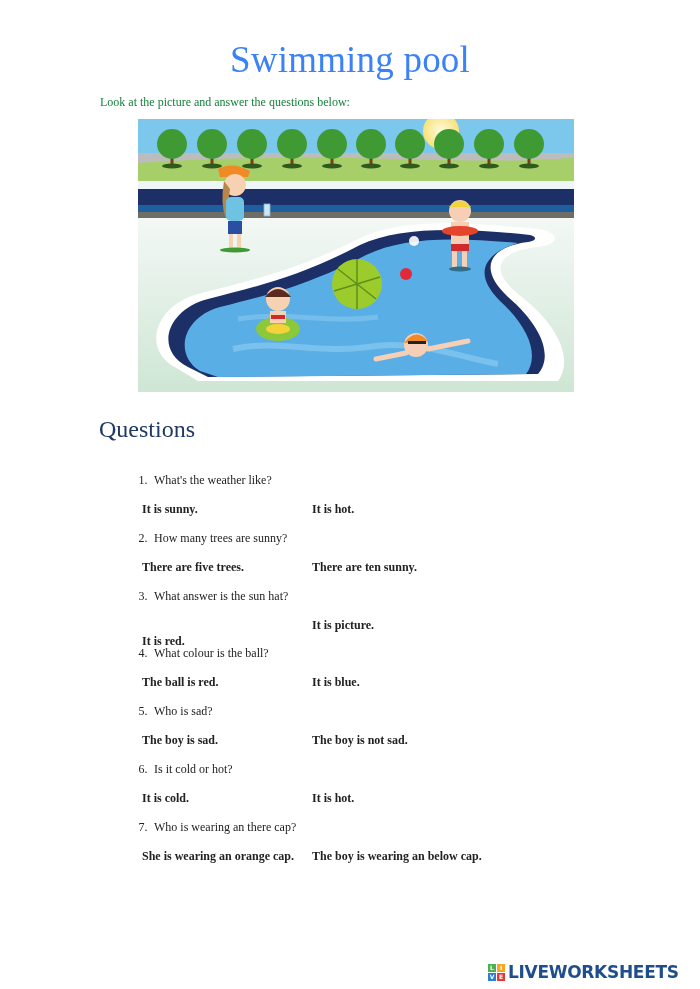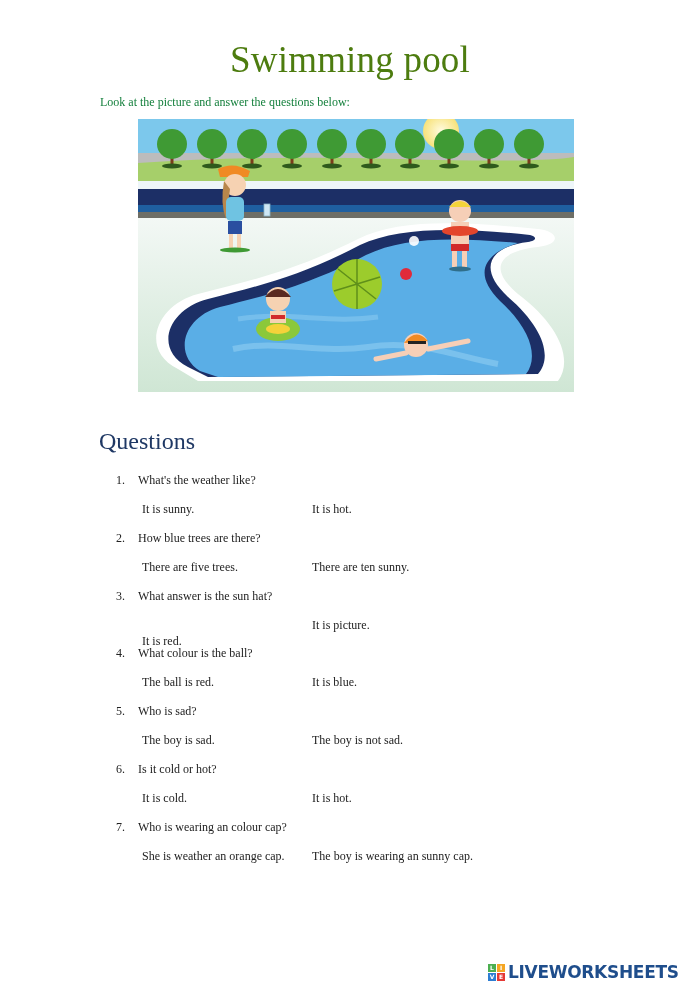--- a/index.html
+++ b/index.html
@@ -1,25 +1,25 @@
 <!DOCTYPE html>
 <html><head>
 <meta charset="utf-8">
 <style>
   html, body { margin: 0; padding: 0; background: #ffffff; }
   body { width: 700px; height: 989px; position: relative; overflow: hidden;
          font-family: "Liberation Serif", "DejaVu Serif", serif; color: #222; }
   .title { position: absolute; left: 0; width: 700px; top: 38px; text-align: center;
-           font-size: 37px; color: #4d7c0f; letter-spacing: 0.2px; }
+           font-size: 37px; color: #3b82f6; letter-spacing: 0.2px; }
   .instr { position: absolute; left: 100px; top: 95px; font-size: 12px; color: #15803d; }
   .picture { position: absolute; left: 138px; top: 119px; width: 436px; height: 273px; }
-  .qhead { position: absolute; left: 99px; top: 428px; font-size: 24px; color: #1f3864; }
-  .q { position: absolute; left: 116px; font-size: 12px; color: #222; }
+  .qhead { position: absolute; left: 99px; top: 416px; font-size: 24px; color: #1f3864; }
+  .q { position: absolute; left: 132px; font-size: 12px; color: #222; text-align: center; }
   .q .num { display: inline-block; width: 22px; }
-  .a { position: absolute; font-size: 12px; color: #222; }
+  .a { position: absolute; font-size: 12px; color: #222; font-weight: bold; }
   .logo { position: absolute; left: 488px; top: 961px; height: 22px; display: flex; align-items: center; }
   .logo-blocks { display: grid; grid-template-columns: 8px 8px; grid-template-rows: 8px 8px; gap: 1px; margin-right: 3px; }
   .logo-blocks span { font-family: "DejaVu Sans", sans-serif; font-size: 6px; font-weight: bold; color: #fff;
                       display: flex; align-items: center; justify-content: center; }
   .logo-text { font-family: "DejaVu Sans", sans-serif; font-weight: bold; font-size: 17px; color: #1f4e8c; letter-spacing: -0.3px; }
 </style>
 </head>
 <body>
 
 <div class="title">Swimming pool</div>
@@ -144,43 +144,43 @@
     <path d="M238 240 L268 234 M290 230 L330 222" stroke="#f6cfb7" stroke-width="5" stroke-linecap="round"></path>
   </g>
 </svg>
 
 <div class="qhead">Questions</div>
 
 <div class="q" style="top:473px"><span class="num">1.</span><span>What's the weather like?</span></div>
 <div class="a" style="top:502px;left:142px">It is sunny.</div>
 <div class="a" style="top:502px;left:312px">It is hot.</div>
 
-<div class="q" style="top:531px"><span class="num">2.</span><span>How blue trees are there?</span></div>
+<div class="q" style="top:531px"><span class="num">2.</span><span>How many trees are sunny?</span></div>
 <div class="a" style="top:560px;left:142px">There are five trees.</div>
 <div class="a" style="top:560px;left:312px">There are ten sunny.</div>
 
 <div class="q" style="top:589px"><span class="num">3.</span><span>What answer is the sun hat?</span></div>
 <div class="a" style="top:634px;left:142px">It is red.</div>
 <div class="a" style="top:618px;left:312px">It is picture.</div>
 
 <div class="q" style="top:646px"><span class="num">4.</span><span>What colour is the ball?</span></div>
 <div class="a" style="top:675px;left:142px">The ball is red.</div>
 <div class="a" style="top:675px;left:312px">It is blue.</div>
 
 <div class="q" style="top:704px"><span class="num">5.</span><span>Who is sad?</span></div>
 <div class="a" style="top:733px;left:142px">The boy is sad.</div>
 <div class="a" style="top:733px;left:312px">The boy is not sad.</div>
 
 <div class="q" style="top:762px"><span class="num">6.</span><span>Is it cold or hot?</span></div>
 <div class="a" style="top:791px;left:142px">It is cold.</div>
 <div class="a" style="top:791px;left:312px">It is hot.</div>
 
-<div class="q" style="top:820px"><span class="num">7.</span><span>Who is wearing an colour cap?</span></div>
-<div class="a" style="top:849px;left:142px">She is weather an orange cap.</div>
-<div class="a" style="top:849px;left:312px">The boy is wearing an sunny cap.</div>
+<div class="q" style="top:820px"><span class="num">7.</span><span>Who is wearing an there cap?</span></div>
+<div class="a" style="top:849px;left:142px">She is wearing an orange cap.</div>
+<div class="a" style="top:849px;left:312px">The boy is wearing an below cap.</div>
 
 <div class="logo">
   <div class="logo-blocks">
     <span style="background:#4caf50">L</span>
     <span style="background:#f5a623">I</span>
     <span style="background:#2d7dd2">V</span>
     <span style="background:#e53935">E</span>
   </div>
   <span class="logo-text">LIVEWORKSHEETS</span>
 </div>

